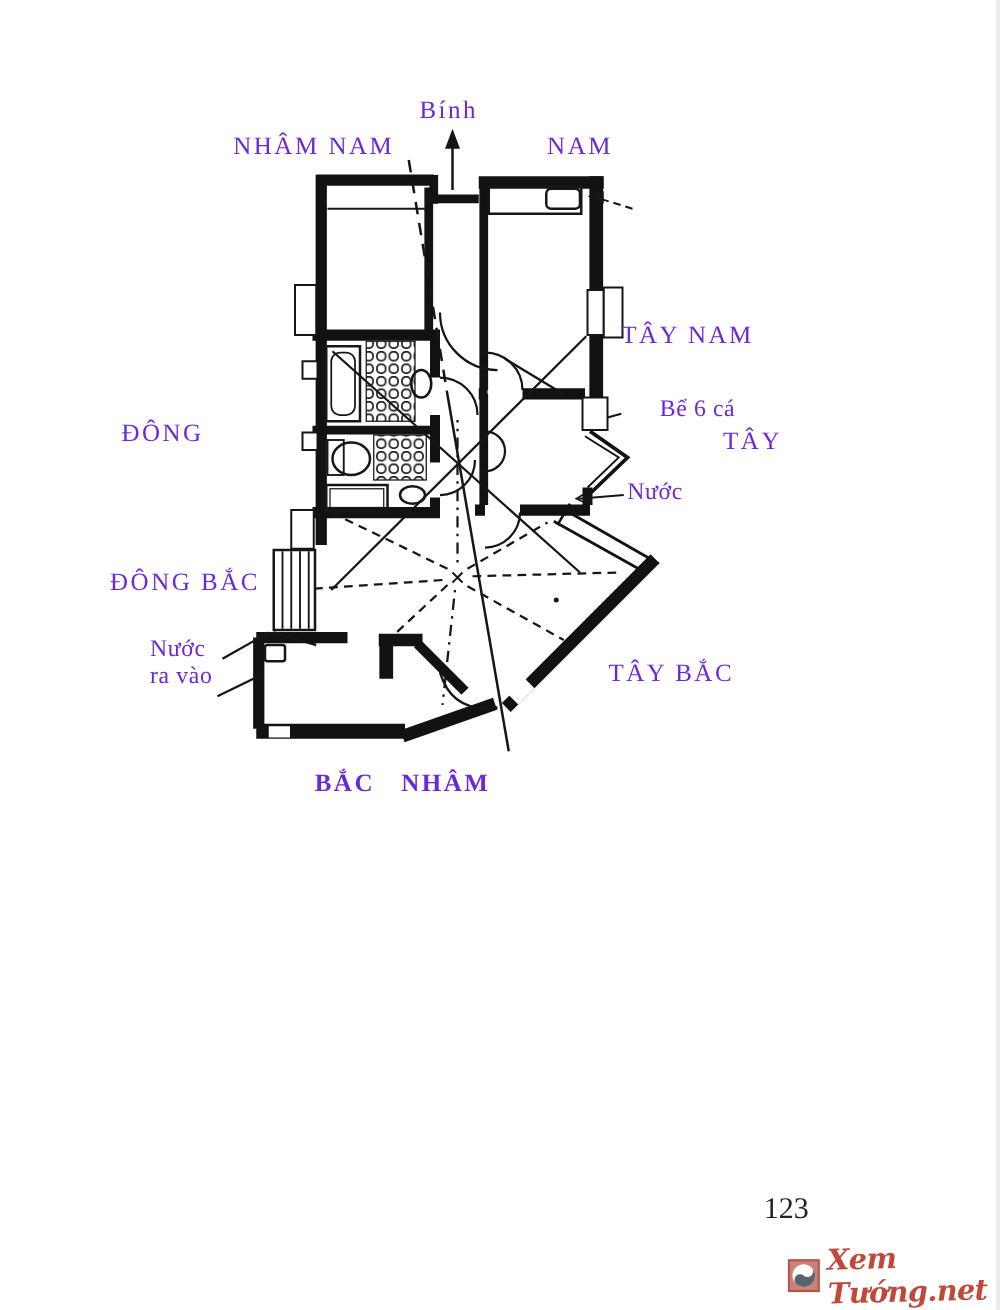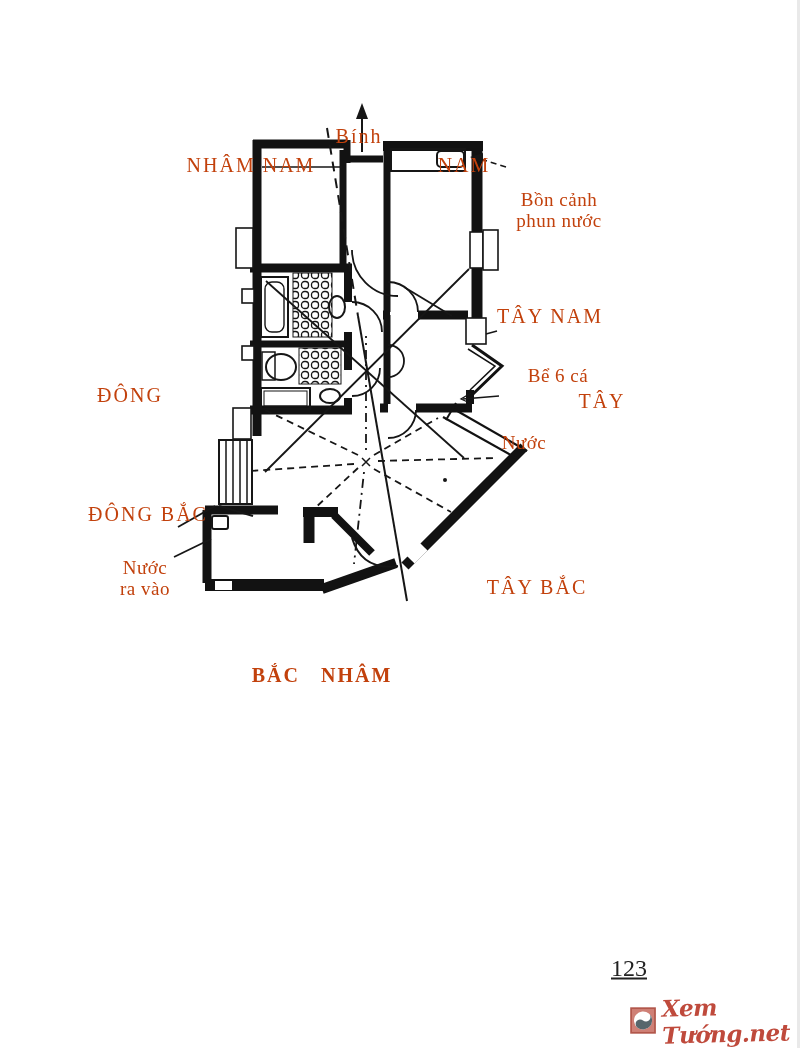--- a/index.html
+++ b/index.html
@@ -1,21 +1,21 @@
 <!DOCTYPE html>
 <html style="--ink: #1b1b1b; --wm-red: #bf4a3c;"><head>
 <meta charset="utf-8">
 <style>
   html,body{margin:0;padding:0;background:#fff;}
   .page{position:relative;width:800px;height:1048px;background:#ffffff;overflow:hidden;
         font-family:"Liberation Serif", serif; color:var(--ink,#1b1b1b);}
   .edge-shade{position:absolute;right:0;top:0;width:3px;height:1048px;background:#e9e9e9;}
   svg.plan{position:absolute;left:0;top:0;}
   .lbl{position:absolute;transform:translate(-50%,-50%);white-space:nowrap;
-       font-size:20px;letter-spacing:2px;color:#c2410c;line-height:1.1;text-align:center;margin-top:48px;}
+       font-size:20px;letter-spacing:2px;color:#6d28d9;line-height:1.1;text-align:left;}
   .lbl.small{font-size:19px;letter-spacing:0.5px;}
   .lbl.widegap{word-spacing:14px;}
   .caption{position:absolute;transform:translate(-50%,-50%);white-space:nowrap;
        font-family:"Liberation Sans", sans-serif;font-weight:bold;font-size:20px;
        letter-spacing:0.2px;color:#111;}
   .pagenum{position:absolute;transform:translate(-50%,-50%);font-size:24px;color:#222;
        font-family:"Liberation Serif", serif;}
   .watermark{position:absolute;left:630px;top:993px;display:flex;align-items:center;gap:6px;}
   .watermark .wm-text{font-family:"DejaVu Serif", serif;font-style:italic;font-weight:bold;
        font-size:23px;color:var(--wm-red,#bf4a3c);letter-spacing:-0.5px;transform:rotate(-1.5deg);}
@@ -154,38 +154,34 @@
       <path d="M499,396 L463,399" stroke-width="1.6"></path>
       <path d="M471,393 L461,399 L472,404" stroke-width="1.3"></path>
       <path d="M178,527 L215,506" stroke-width="1.8"></path>
       <path d="M174,557 L211,539" stroke-width="1.8"></path>
     </g>
   </svg>
 
   <div class="lbl" style="left:359px;top:88px;">Bính</div>
   <div class="lbl" style="left:251px;top:117px;">NHÂM NAM</div>
   <div class="lbl" style="left:464px;top:117px;">NAM</div>
-  <div class="lbl small" style="left:559px;top:163px;">
-    <span>Bồn cảnh</span><br>
-    <span>phun nước</span>
-  </div>
   <div class="lbl" style="left:550px;top:268px;">TÂY NAM</div>
   <div class="lbl small" style="left:558px;top:328px;">Bể 6 cá</div>
   <div class="lbl" style="left:602px;top:353px;">TÂY</div>
   <div class="lbl small" style="left:524px;top:395px;">Nước</div>
   <div class="lbl" style="left:130px;top:347px;">ĐÔNG</div>
   <div class="lbl" style="left:148px;top:466px;">ĐÔNG BẮC</div>
   <div class="lbl small" style="left:145px;top:531px;">
     <span>Nước</span><br>
     <span>ra vào</span>
   </div>
   <div class="lbl" style="left:537px;top:539px;">TÂY BẮC</div>
   <div class="lbl widegap" style="left:322px;top:627px;font-weight:bold;">BẮC NHÂM</div>
 
-  <div class="pagenum" style="left:629px;top:968px;text-decoration:underline;">123</div>
+  <div class="pagenum" style="left:629px;top:968px;">123</div>
 
   <div class="watermark">
     <svg width="36" height="37" viewBox="0 0 36 37">
       <rect x="1.5" y="1.5" width="33" height="34" fill="#cf8076" stroke="#b2574b" stroke-width="2.4"></rect>
       <g transform="rotate(40 18 18.5)">
         <circle cx="18" cy="18.5" r="12.5" fill="#ffffff"></circle>
         <path d="M18,6 a12.5,12.5 0 0 1 0,25 a6.25,6.25 0 0 1 0,-12.5 a6.25,6.25 0 0 0 0,-12.5 z" fill="#57666c"></path>
         <circle cx="18" cy="12.25" r="2.1" fill="#ffffff"></circle>
         <circle cx="18" cy="24.75" r="2.1" fill="#57666c"></circle>
       </g>

